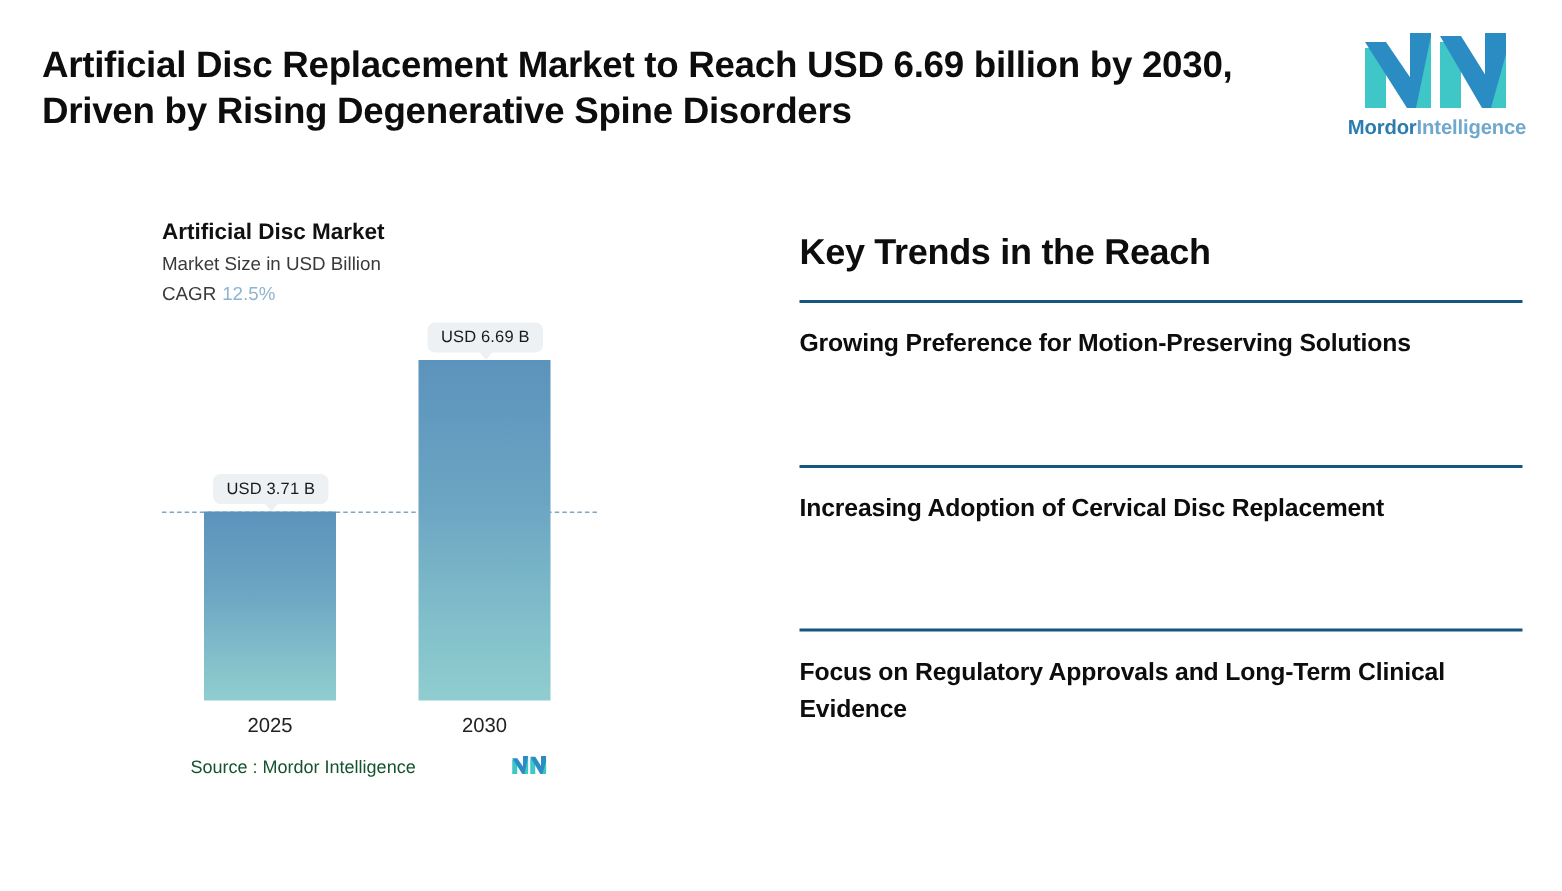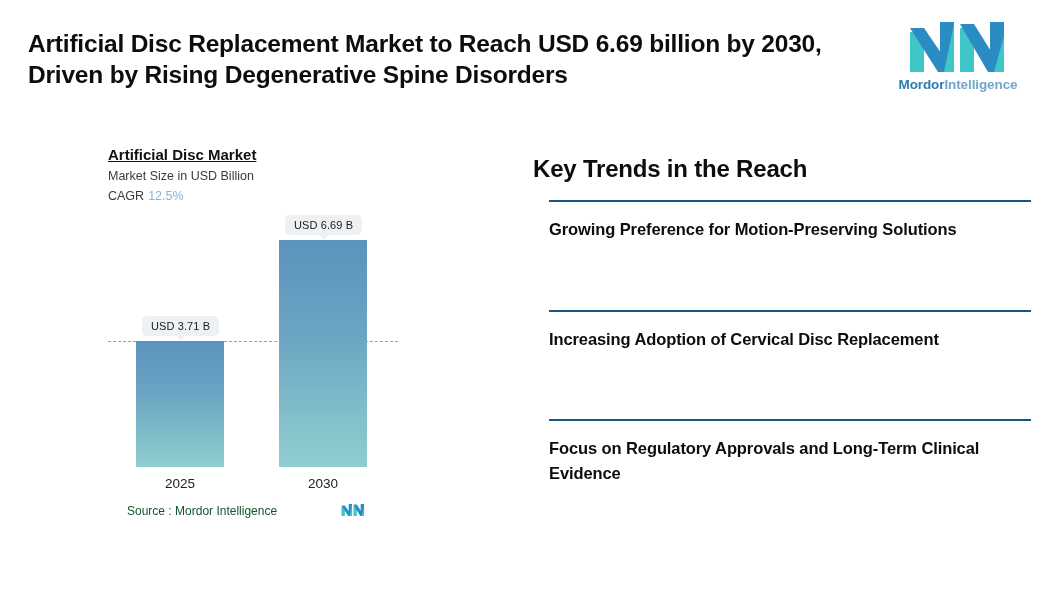--- a/index.html
+++ b/index.html
@@ -74,21 +74,20 @@
     width: 500px;
     height: 476px;
   }
   #chart-title {
     position: absolute;
     left: 108px;
     top: 28px;
     font-size: 15px;
     font-weight: bold;
     color: #111111;
-    text-decoration: underline;
   }
   #chart-subtitle {
     position: absolute;
     left: 108px;
     top: 51px;
     font-size: 12.5px;
     color: #3a3a3a;
   }
   #chart-cagr {
     position: absolute;
@@ -189,21 +188,20 @@
     top: 37px;
     font-size: 24px;
     font-weight: bold;
     color: #0d0d0d;
     letter-spacing: -0.2px;
   }
   .trend-item {
     position: absolute;
     left: 0;
     width: 482px;
-    margin-left: 16px;
   }
   .trend-rule {
     width: 482px;
     height: 0;
     border-top: 2px solid #15577E;
   }
   .trend-text {
     margin-top: 15px;
     font-size: 16.5px;
     font-weight: bold;

